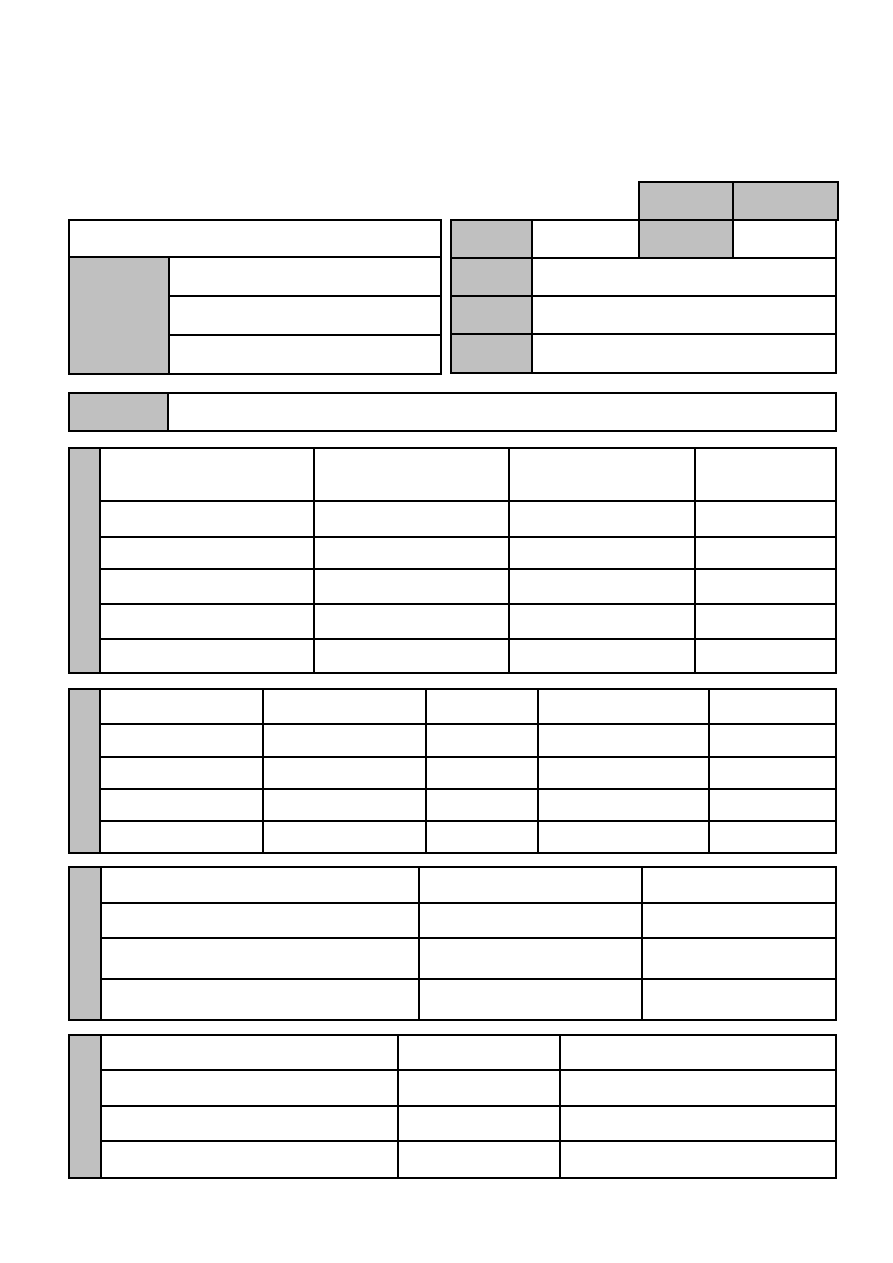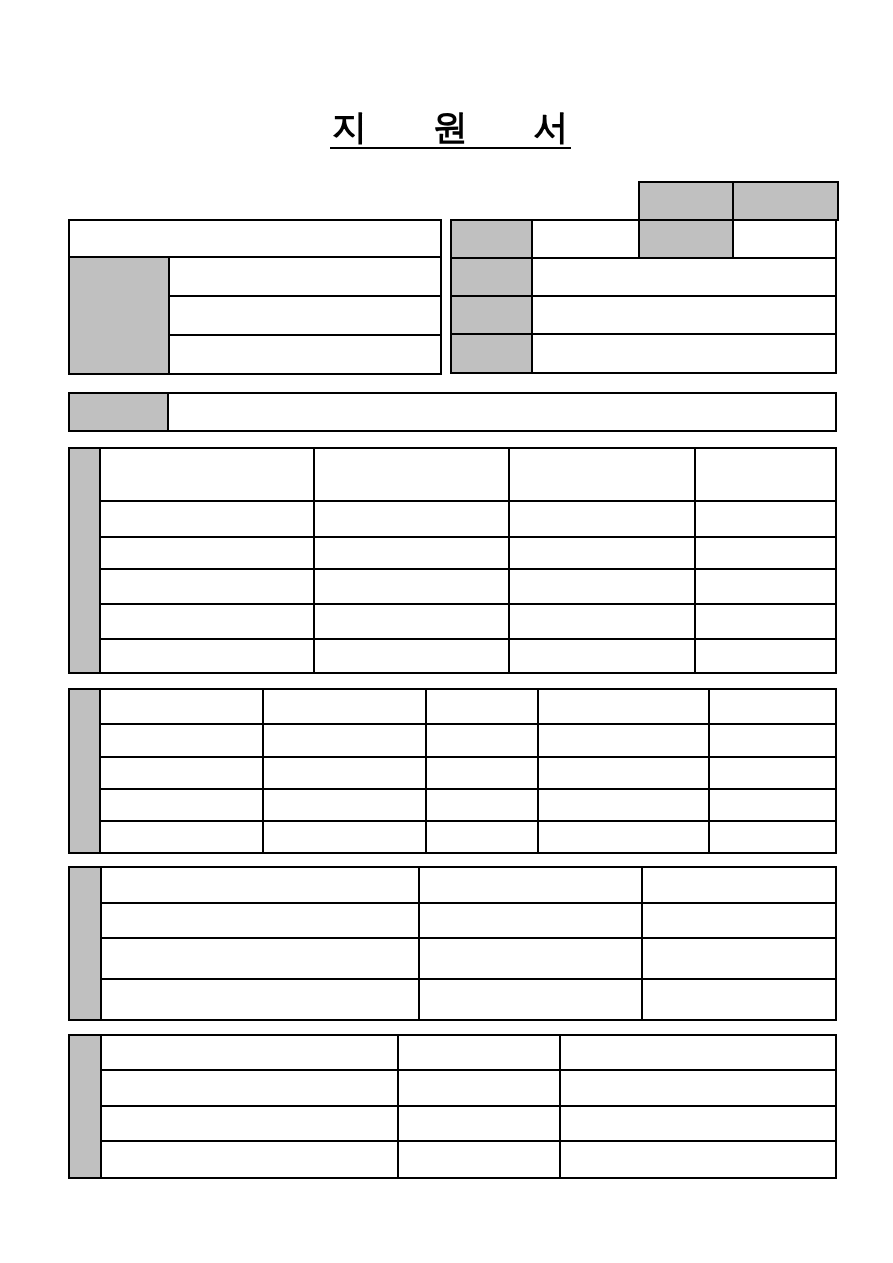--- a/index.html
+++ b/index.html
@@ -41,21 +41,20 @@
     padding: 0;
     font-size: 12px;
   }
   td.g { background: var(--header-fill); }
 </style>
 </head>
 <body>
 
 <div class="page">
 
-  <div class="title">지 원 서</div>
 
   <table class="t" style="left:638px; top:181px; width:199px;">
     <colgroup>
         <col style="width:94px">
         <col style="width:105px">
       </colgroup>
     <tbody>
         <tr style="height:38px;">
       <td class="g"></td>
       <td class="g"></td>

